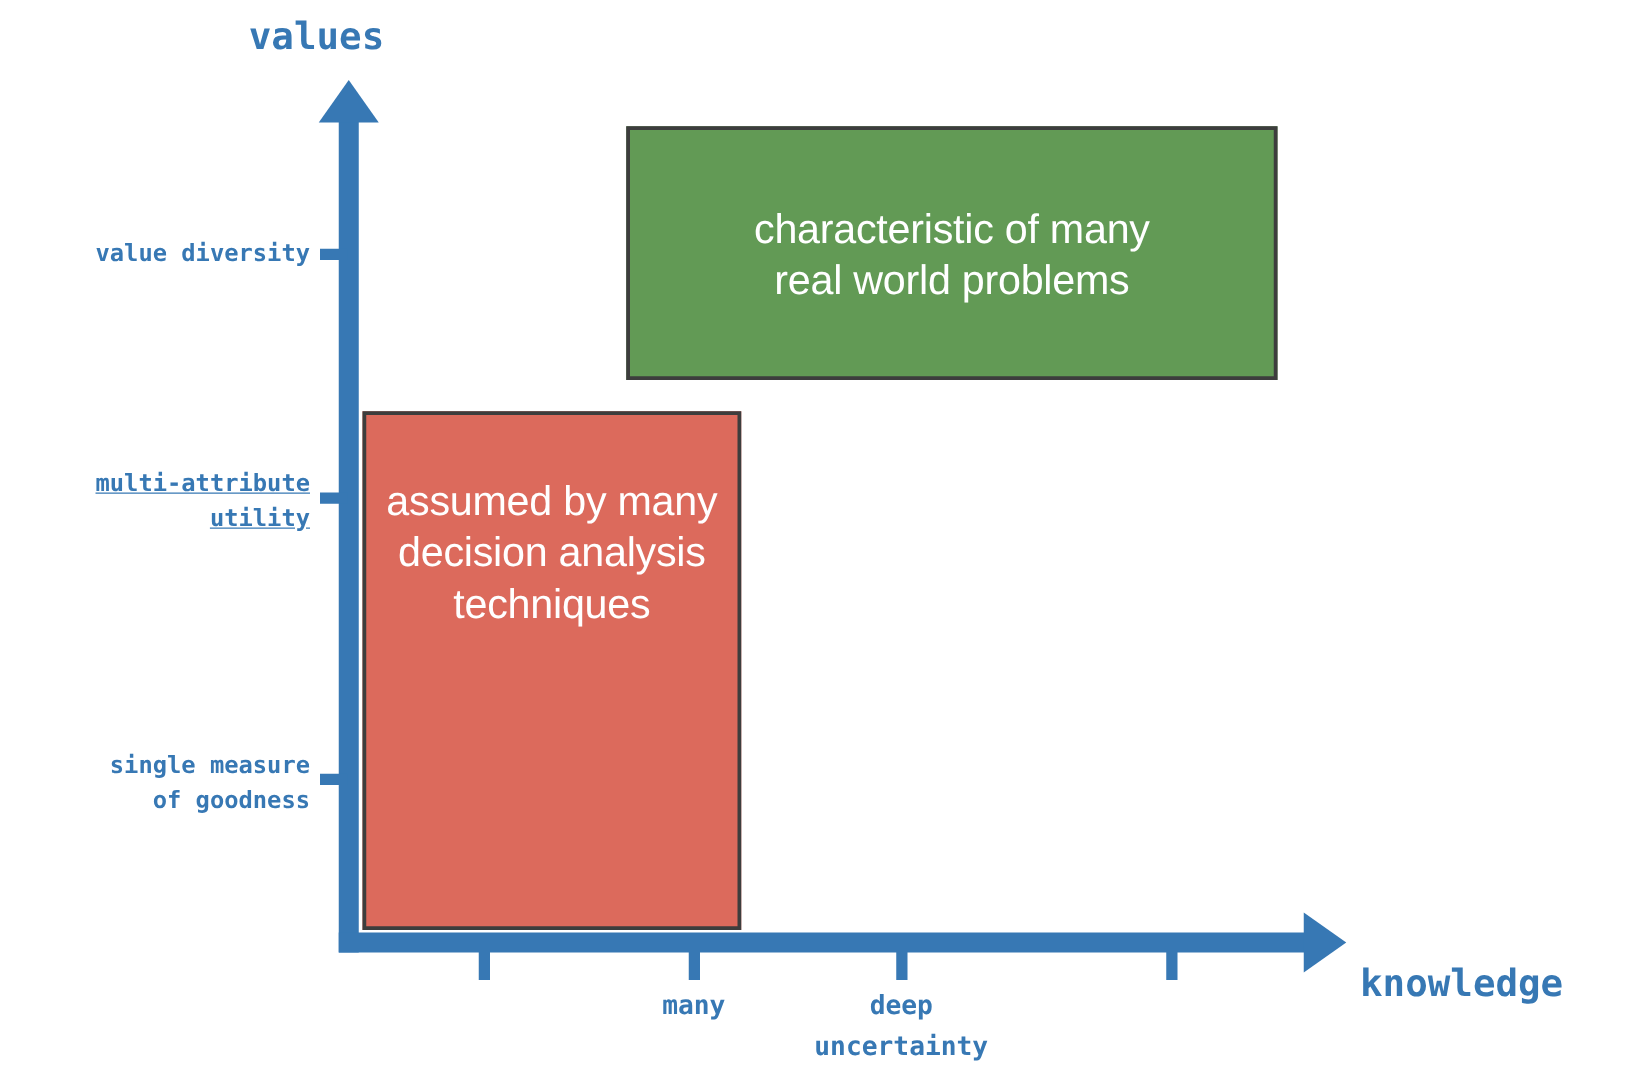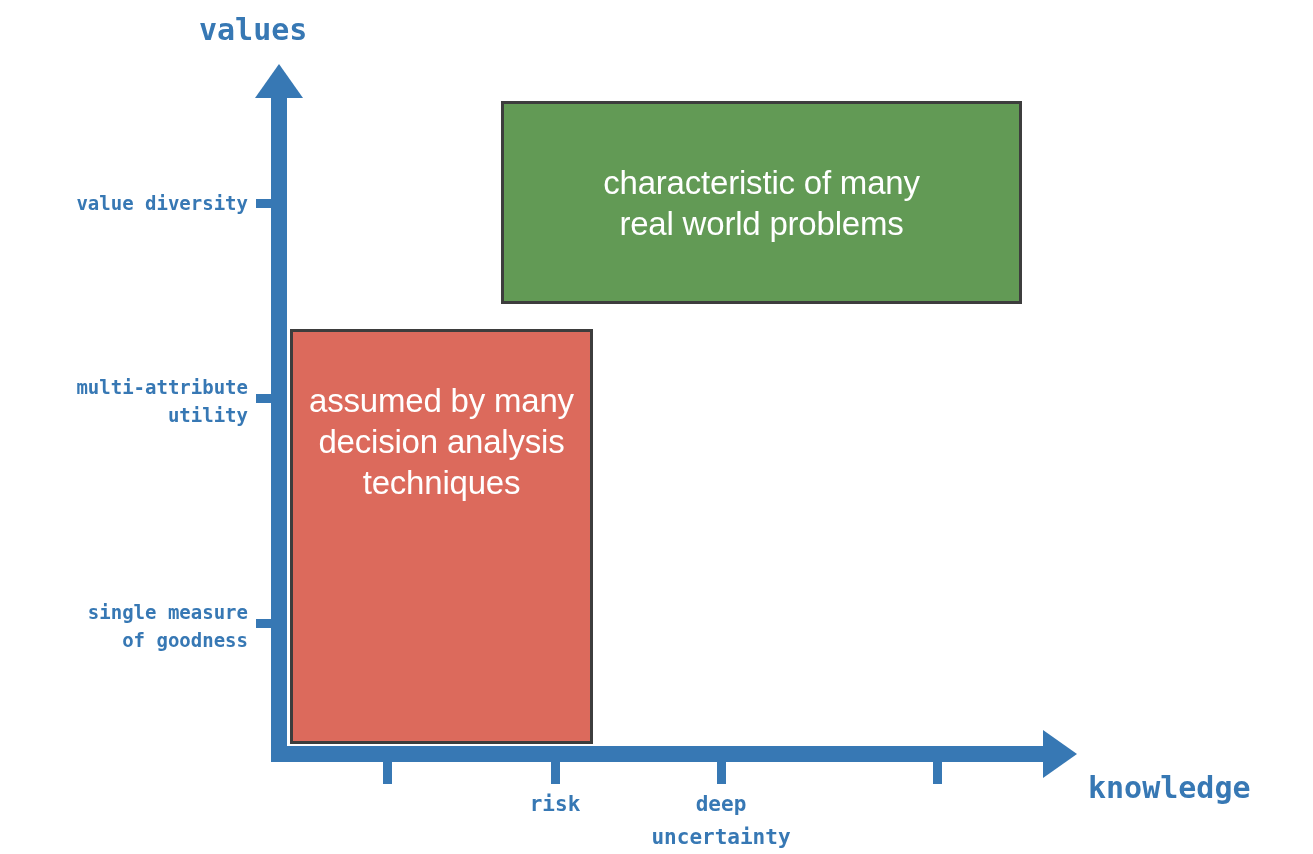--- a/index.html
+++ b/index.html
@@ -158,31 +158,31 @@
   <div class="axis-title axis-title-y">values</div>
 
   <div class="axis-line-h"></div>
   <div class="axis-arrow-right"></div>
   <div class="axis-title axis-title-x">knowledge</div>
 
   <div class="tick-y" style="top:199px;"></div>
   <div class="tick-label-y" style="top:189px;">value diversity</div>
 
   <div class="tick-y" style="top:394px;"></div>
-  <div class="tick-label-y" style="top:373px;">multi-attribute
+  <div class="tick-label-y" style="top:373px;text-decoration:underline;">multi-attribute
 utility</div>
 
   <div class="tick-y" style="top:619px;"></div>
   <div class="tick-label-y" style="top:598px;">single measure
 of goodness</div>
 
   <div class="tick-x" style="left:383px;"></div>
 
   <div class="tick-x" style="left:551px;"></div>
-  <div class="tick-label-x" style="left:425px;">risk</div>
+  <div class="tick-label-x" style="left:425px;">many</div>
 
   <div class="tick-x" style="left:717px;"></div>
   <div class="tick-label-x" style="left:591px;">deep
 uncertainty</div>
 
   <div class="tick-x" style="left:933px;"></div>
 
   <div class="region" id="region-decision-analysis">
     <div class="region-label">assumed by many
 decision analysis

